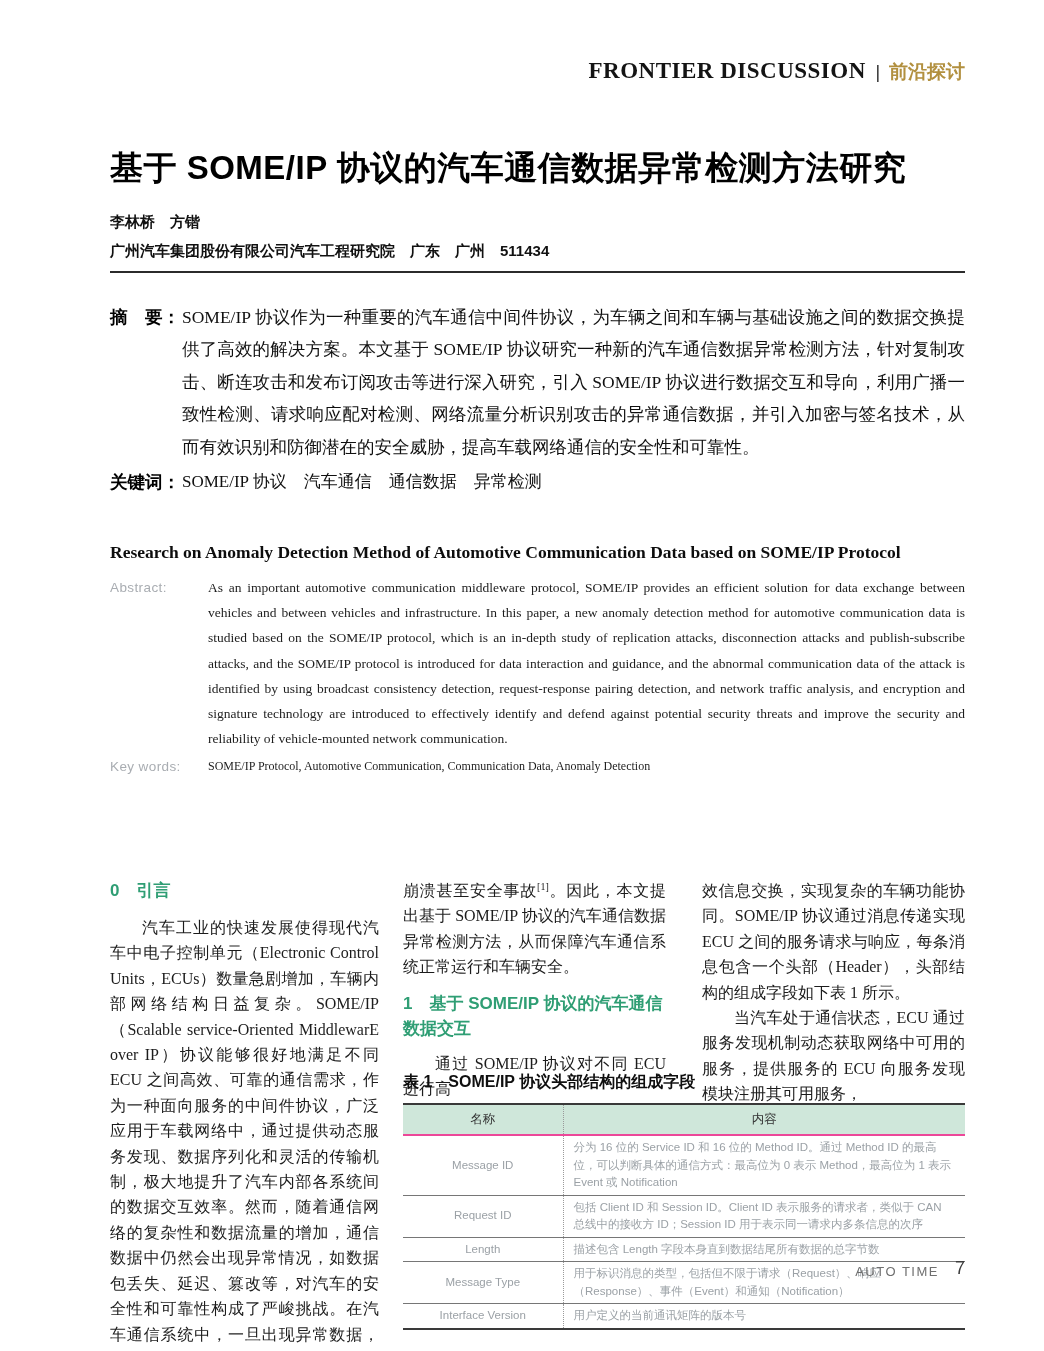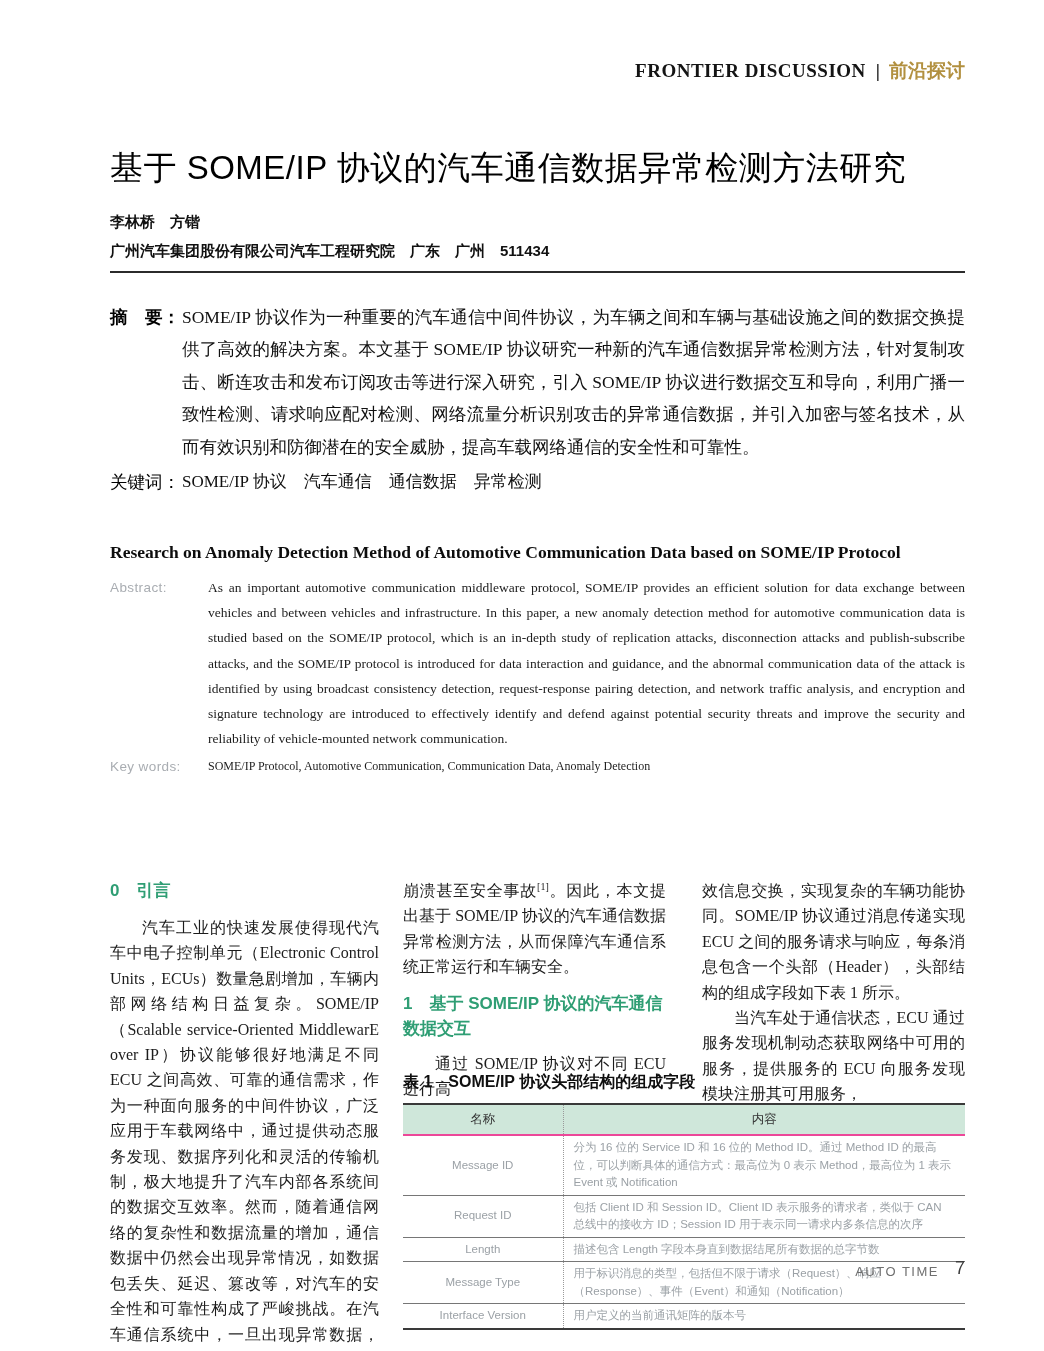--- a/index.html
+++ b/index.html
@@ -5,34 +5,34 @@
 <style>
   * { margin:0; padding:0; box-sizing:border-box; }
   html,body { background:#ffffff; }
   .page {
     position:relative; width:1044px; height:1351px; margin:0 auto;
     background:#ffffff; overflow:hidden;
     font-family:"Liberation Serif","DejaVu Serif",serif; color:#1a1a1a;
   }
   
   .masthead { position:absolute; top:58px; left:110px; right:79px; text-align:right; }
-  .journal-name { font-family:"Liberation Serif",serif; font-weight:bold; font-size:19px; color:#141414; letter-spacing:.5px; }
+  .journal-name { font-family:"Liberation Serif",serif; font-weight:bold; font-size:23px; color:#141414; letter-spacing:.5px; }
   .mast-sep { font-size:19px; color:#141414; margin:0 9px 0 10px; font-weight:bold; }
   .section-cn { font-family:"Liberation Sans",sans-serif; font-weight:bold; font-size:19px; color:#b2903f; }
   
   .front { position:absolute; top:146px; left:110px; right:79px; }
-  .title { font-family:"Liberation Sans","DejaVu Sans",sans-serif; font-weight:400; font-size:33px; line-height:1.35; letter-spacing:.5px; white-space:nowrap; color:#000; }
+  .title { font-family:"Liberation Sans","DejaVu Sans",sans-serif; font-weight:700; font-size:33px; line-height:1.35; letter-spacing:.5px; white-space:nowrap; color:#000; }
   .authors { margin-top:22px; font-family:"Liberation Sans",sans-serif; font-weight:700; font-size:15px; color:#111; }
   .affiliation { margin-top:10px; font-family:"Liberation Sans",sans-serif; font-weight:600; font-size:15px; color:#111; }
   .rule { margin-top:10px; border:none; border-top:2px solid #2b2b2b; height:0; }
   .abs-row { display:flex; margin-top:28px; }
   .abs-label { flex:0 0 72px; font-family:"Liberation Sans",sans-serif; font-weight:700; font-size:17.5px; line-height:32.5px; color:#000; }
   .abs-text { flex:1; font-size:17.5px; line-height:32.5px; text-align:justify; color:#101010; }
   .kw-row { display:flex; margin-top:4px; }
-  .kw-label { flex:0 0 72px; font-family:"Liberation Sans",sans-serif; font-weight:400; font-size:17.5px; line-height:30px; color:#000; }
+  .kw-label { flex:0 0 72px; font-family:"Liberation Sans",sans-serif; font-weight:700; font-size:17.5px; line-height:30px; color:#000; }
   .kw-text { flex:1; font-size:17px; line-height:30px; color:#101010; }
   
   .en { margin-top:44px; }
   .en-title { font-family:"Liberation Serif",serif; font-weight:700; font-size:17.5px; line-height:1.35; color:#0d0d0d; }
   .en-authors { margin-top:8px; font-family:"Liberation Sans",sans-serif; font-size:15px; color:#a9adb2; letter-spacing:.5px; }
   .en-abs { display:flex; margin-top:10px; }
   .en-abs-label { flex:0 0 98px; font-family:"Liberation Sans",sans-serif; font-size:13.5px; line-height:25.3px; color:#a9adb2; letter-spacing:.4px; }
   .en-abs-text { flex:1; font-size:13.5px; line-height:25.3px; text-align:justify; color:#1d1d1d; }
   .en-kw { display:flex; margin-top:2px; }
   .en-kw-label { flex:0 0 98px; font-family:"Liberation Sans",sans-serif; font-size:13.5px; line-height:25px; color:#a9adb2; letter-spacing:.4px; }

